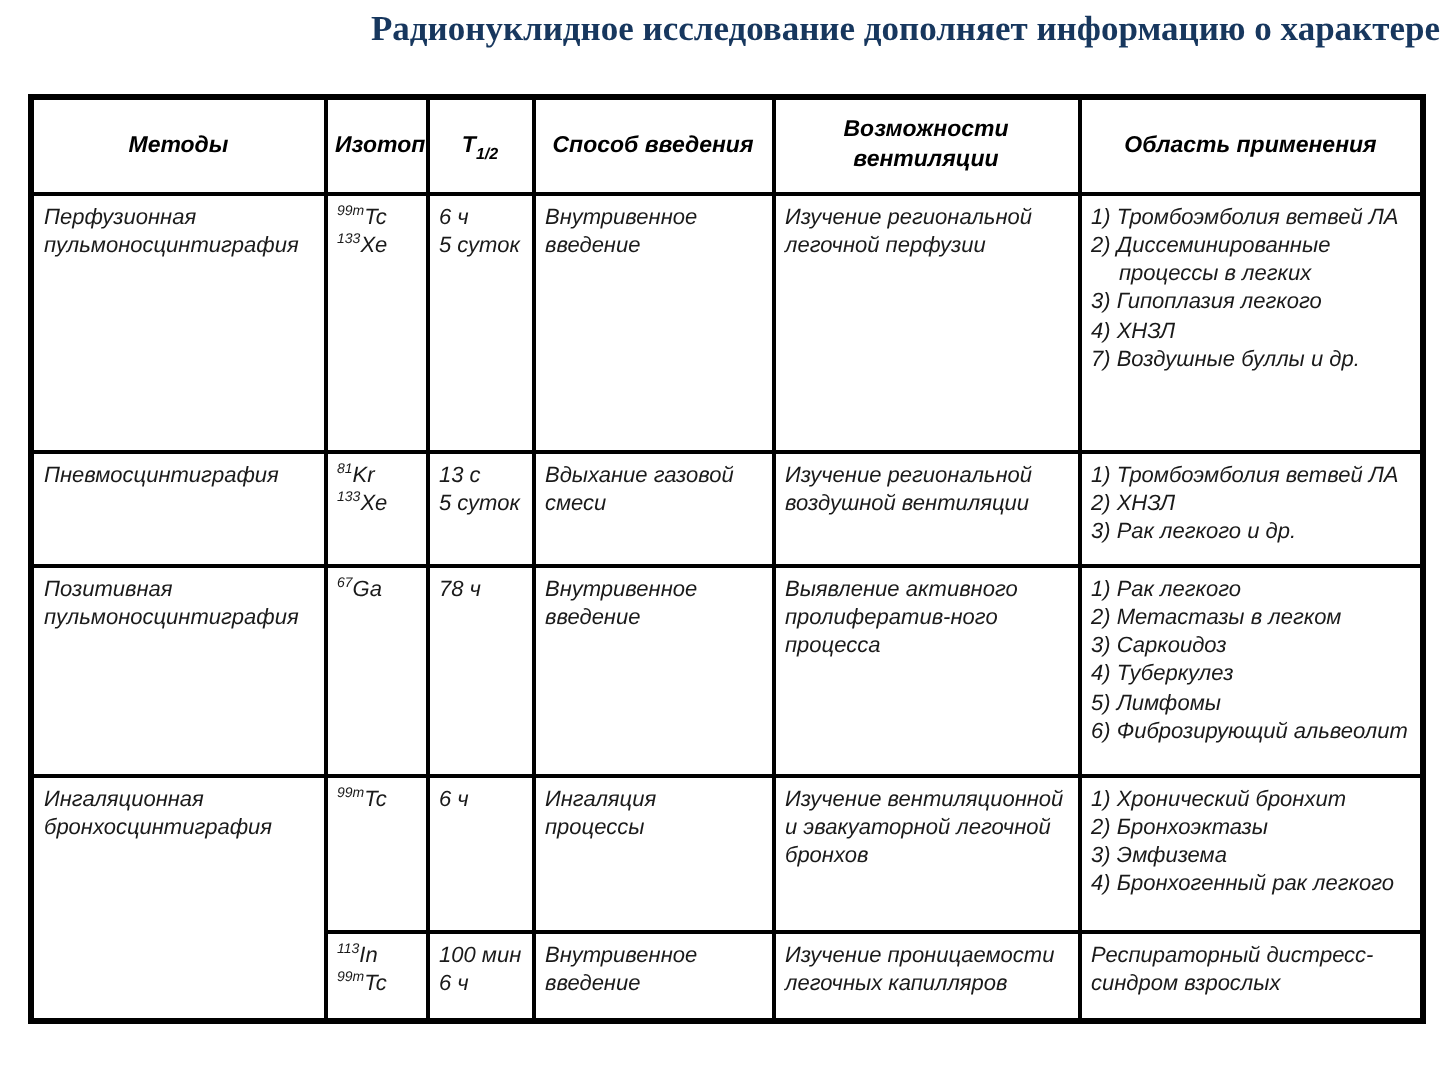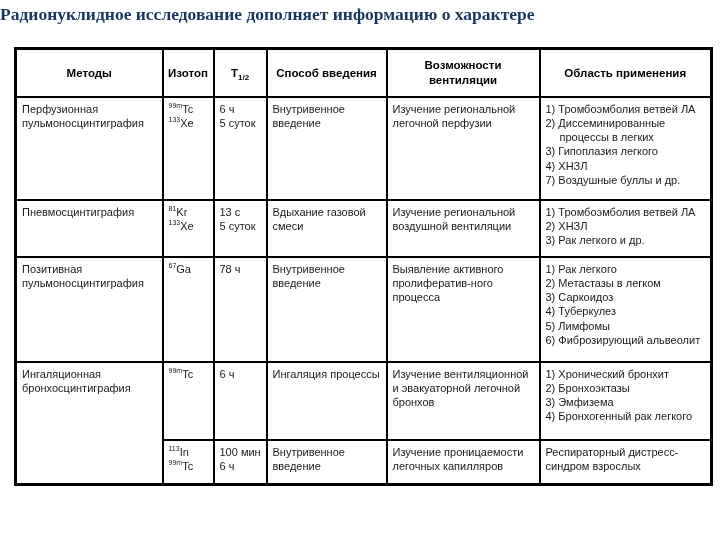--- a/index.html
+++ b/index.html
@@ -13,21 +13,21 @@
     height: 540px;
     background: #ffffff;
     overflow: hidden;
     font-family: "Liberation Sans", sans-serif;
   }
   .slide-title {
     position: absolute;
     top: 4px;
     left: 0;
     width: 720px;
-    text-align: left;
+    text-align: right;
     font-family: "Liberation Serif", serif;
     font-weight: bold;
     font-size: 17.5px;
     line-height: 21px;
     color: #17375E;
   }
   table.rn-table {
     position: absolute;
     left: 14px;
     top: 47px;
@@ -35,38 +35,39 @@
     border-collapse: collapse;
     table-layout: fixed;
     font-size: 11px;
     color: #1a1a1a;
   }
   table.rn-table, table.rn-table th, table.rn-table td {
     border: 2px solid #000000;
   }
   table.rn-table {
     border-width: 3px;
+    font-style: italic;
   }
   table.rn-table th {
     font-size: 11.5px;
     font-weight: bold;
     color: #000000;
     text-align: center;
     vertical-align: middle;
     padding: 2px 4px;
     line-height: 1.25;
   }
   table.rn-table td {
     vertical-align: top;
     text-align: left;
     padding: 4px 5px;
     line-height: 1.3;
   }
   thead tr { height: 48px; }
-  tbody tr:nth-child(1) { height: 103px; }
+  tbody tr:nth-child(1) { height: 129px; }
   tbody tr:nth-child(2) { height: 57px; }
   tbody tr:nth-child(3) { height: 105px; }
   tbody tr:nth-child(4) { height: 78px; }
   tbody tr:nth-child(5) { height: 45px; }
 
   td sup {
     font-size: 7px;
     line-height: 0;
     vertical-align: super;
   }

